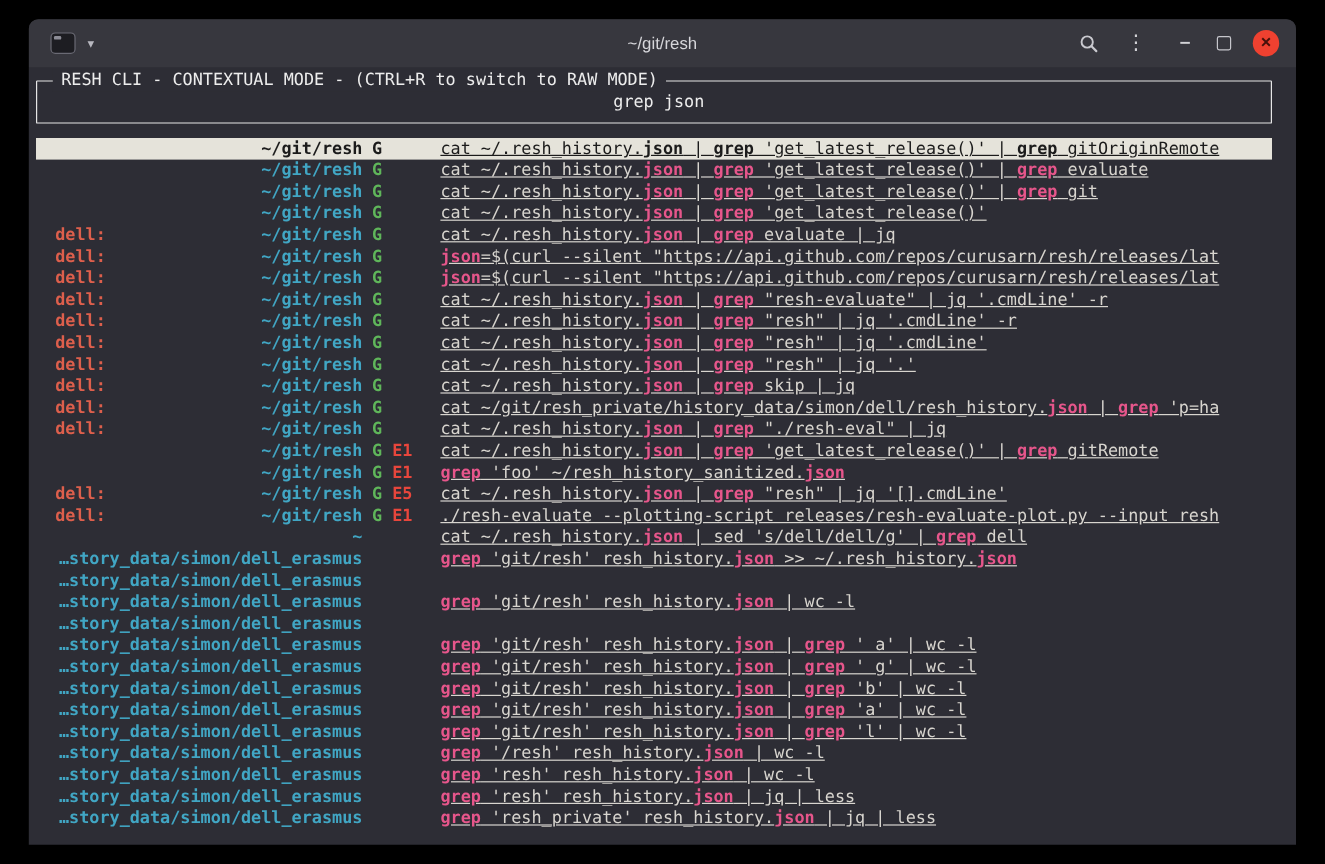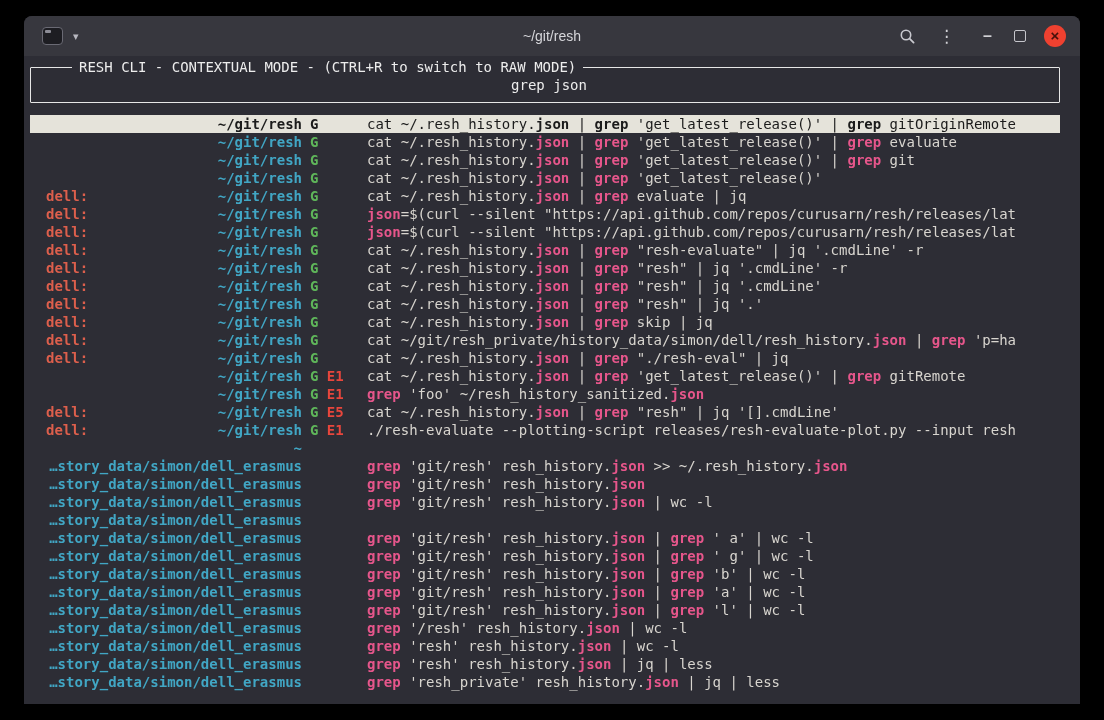--- a/index.html
+++ b/index.html
@@ -133,21 +133,20 @@
     border-radius: 1px;
   }
   .resh-box-title {
     position: absolute;
     top: -10px;
     left: 13px;
     padding: 0 7px;
     background: var(--terminal-bg, #2d2d35);
     color: #ededed;
     white-space: pre;
-    margin-left: 28px;
   }
   .resh-query {
     padding: 8px 0 0 8px;
     color: #ededed;
     white-space: pre;
     text-align: center;
   }
   .rows { margin-top: 12px; }
   .row {
     display: flex;
@@ -176,20 +175,21 @@
     font-weight: bold;
     white-space: pre;
   }
   .fok  { color: var(--flag-ok, #5fb65a); }
   .ferr { color: var(--flag-err, #e8463c); }
   .cmd {
     flex: 1;
     padding-left: 7px;
     white-space: pre;
     overflow: hidden;
+    text-decoration: underline;
   }
   .hl { color: var(--match, #e6568b); font-weight: bold; }
   .row.selected { background: var(--selected-bg, #e5e3da); }
   .row.selected .host,
   .row.selected .dir,
   .row.selected .cmd,
   .row.selected .fok,
   .row.selected .ferr,
   .row.selected .hl { color: var(--selected-text, #1b1b1b); }
 </style>
@@ -381,36 +381,36 @@
     </span>
     <span class="flags"><span class="fok">G</span><span class="ferr"> E1</span></span>
     <span class="cmd"><span>./resh-evaluate --plotting-script releases/resh-evaluate-plot.py --input resh</span></span>
   </div>
         <div class="row">
     <span class="ctx">
       <span class="host"></span>
       <span class="dir">~</span>
     </span>
     <span class="flags"></span>
+    <span class="cmd"><span>cat ~/.resh_history.</span><span class="hl">json</span><span> | sed 's/dell/dell/g' | </span><span class="hl">grep</span><span> dell</span></span>
   </div>
         <div class="row">
     <span class="ctx">
       <span class="host"></span>
       <span class="dir">…story_data/simon/dell_erasmus</span>
     </span>
     <span class="flags"></span>
     <span class="cmd"><span class="hl">grep</span><span> 'git/resh' resh_history.</span><span class="hl">json</span><span> &gt;&gt; ~/.resh_history.</span><span class="hl">json</span></span>
   </div>
         <div class="row">
     <span class="ctx">
       <span class="host"></span>
       <span class="dir">…story_data/simon/dell_erasmus</span>
     </span>
     <span class="flags"></span>
-    <span class="cmd"><span class="hl">grep</span><span> 'git/resh' resh_history.</span><span class="hl">json</span></span>
   </div>
         <div class="row">
     <span class="ctx">
       <span class="host"></span>
       <span class="dir">…story_data/simon/dell_erasmus</span>
     </span>
     <span class="flags"></span>
     <span class="cmd"><span class="hl">grep</span><span> 'git/resh' resh_history.</span><span class="hl">json</span><span> | wc -l</span></span>
   </div>
         <div class="row">

